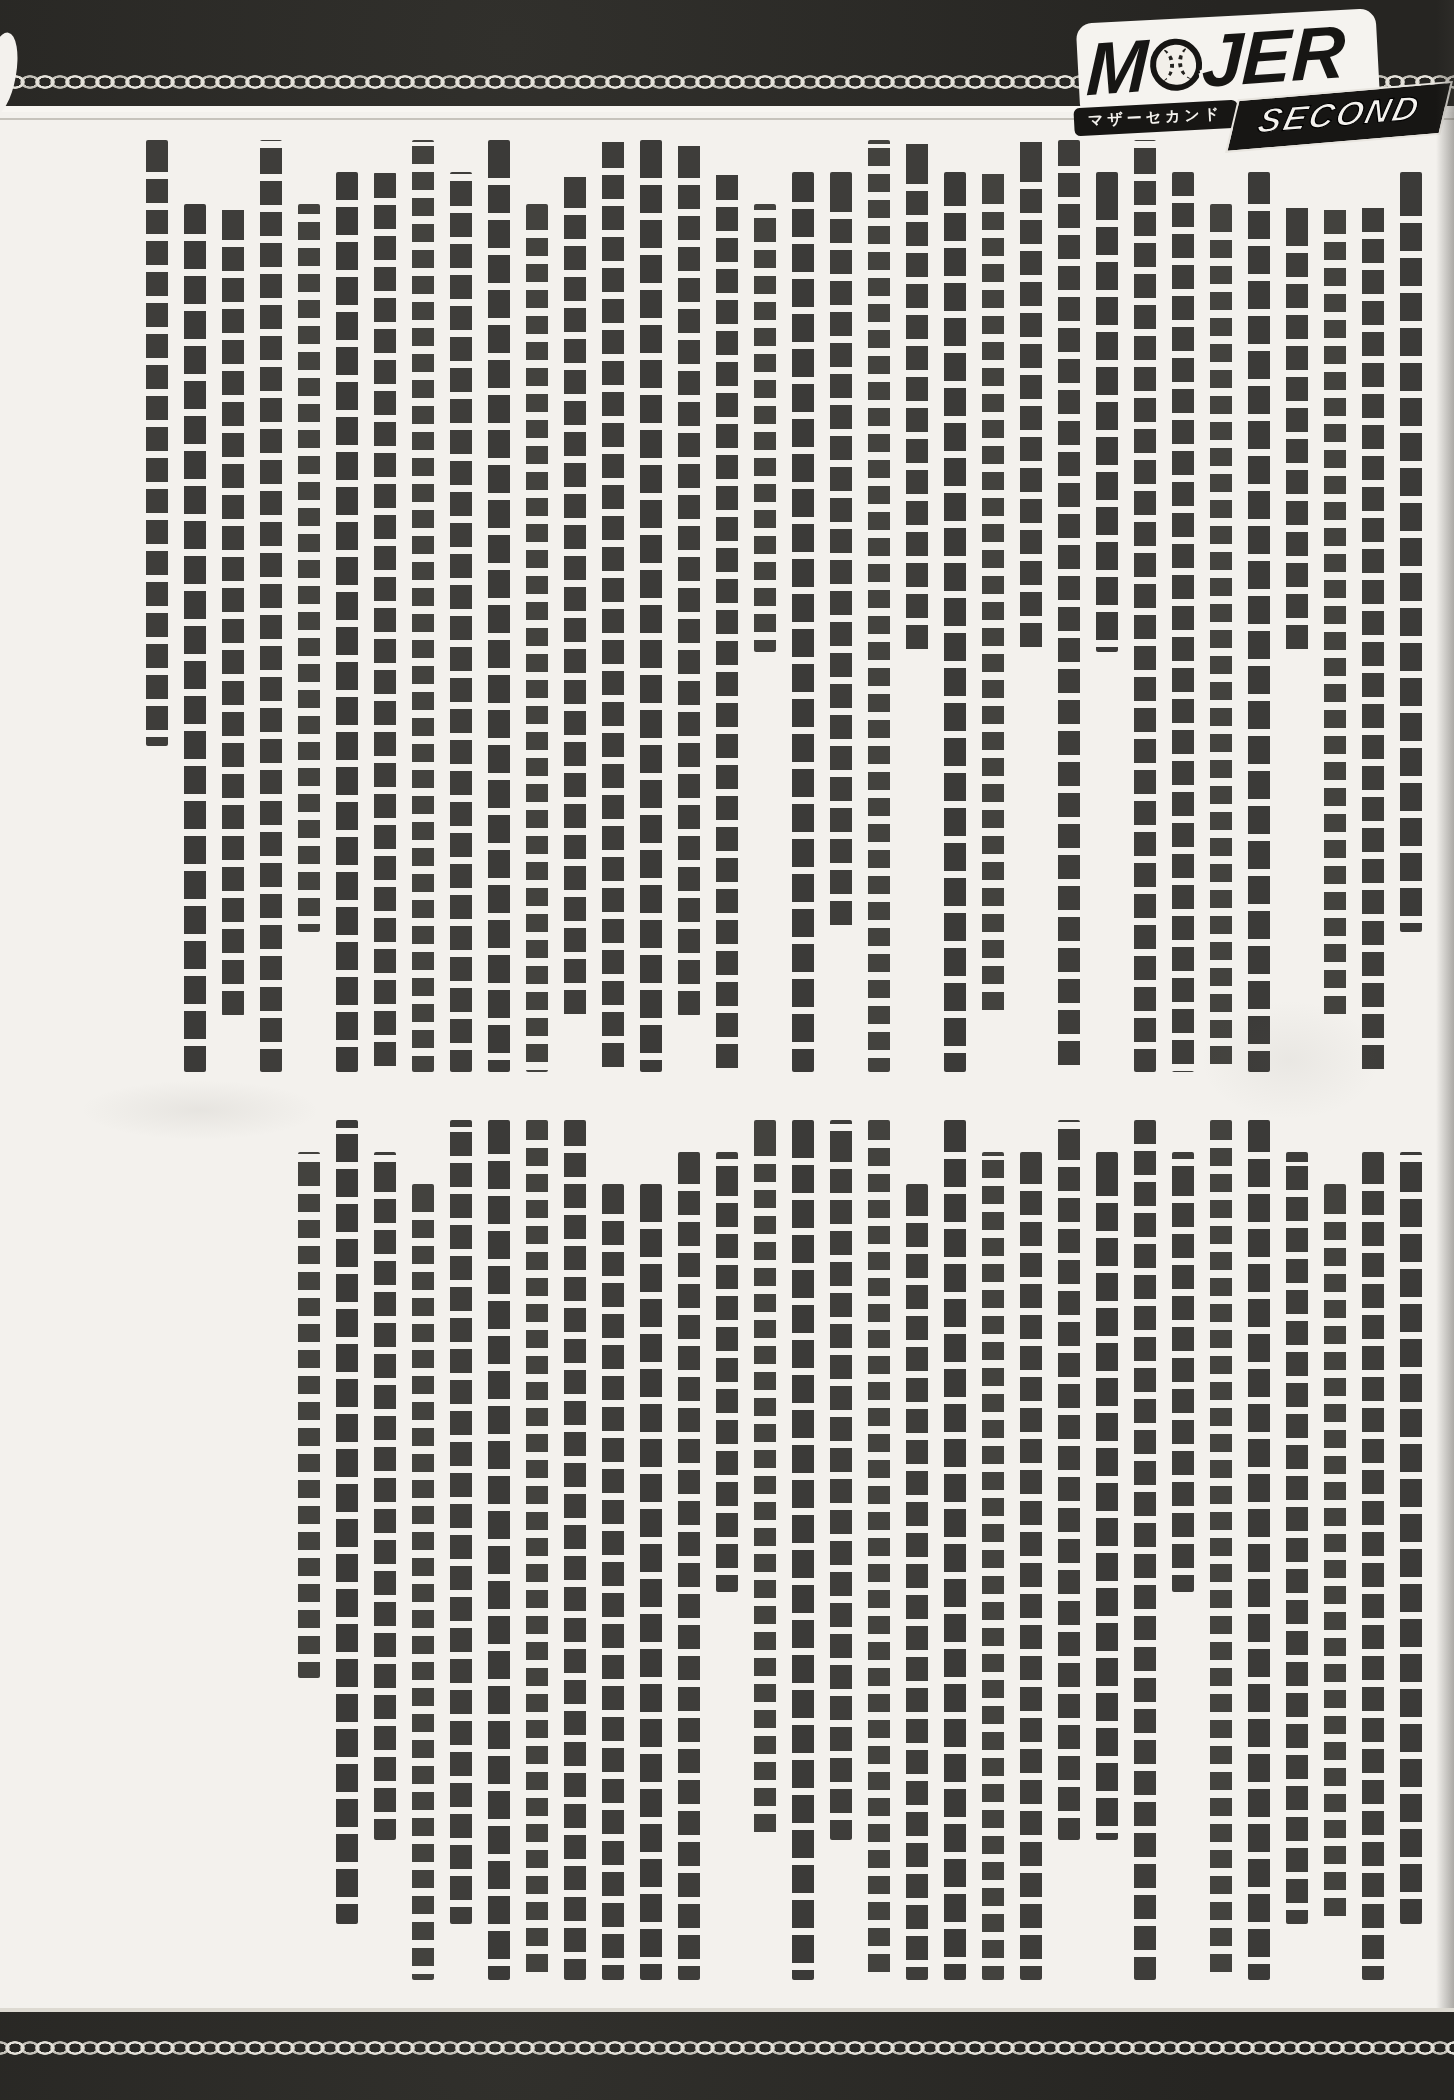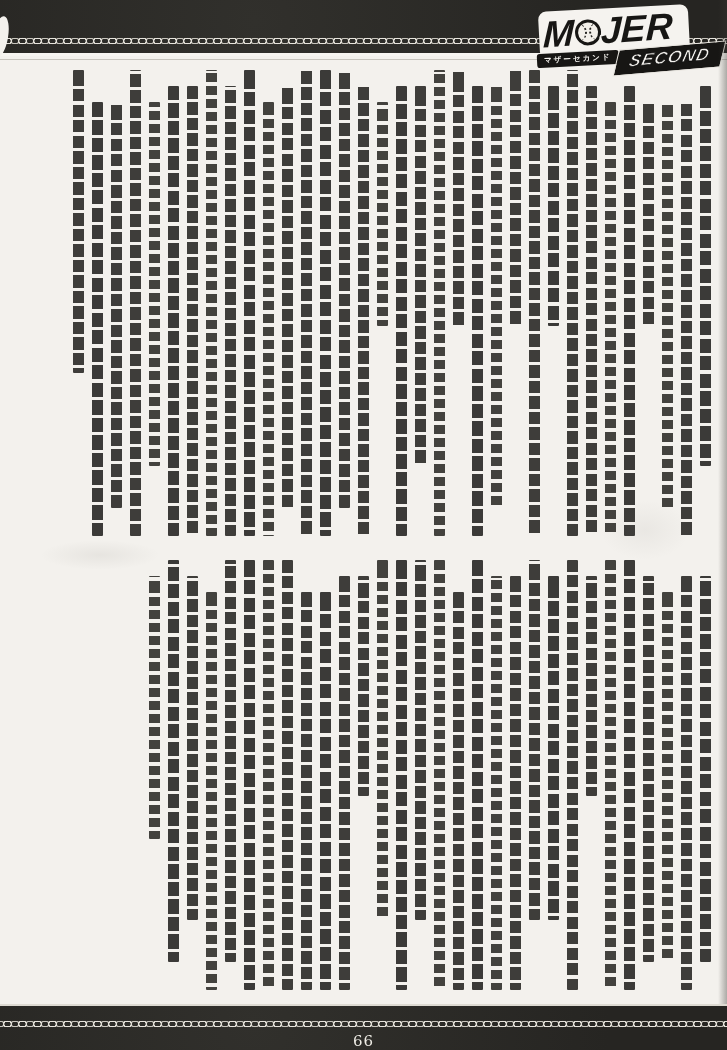--- a/index.html
+++ b/index.html
@@ -180,16 +180,15 @@
       <div class="col" style="margin-top: 0px; height: 402px; background-position-y: 7px;"></div>
       <div class="col" style="margin-top: 16px; height: 263px; background-position-y: 8px;"></div>
     </div>
 
   <div class="smudge s1"></div>
   <div class="smudge s2"></div>
   <div class="edge-right"></div>
 
   <div class="band band-bottom">
     <div class="chain chain-bottom"></div>
-    <div class="page-number">66</div>
   </div>
 
 </div>
 
 </body></html>

